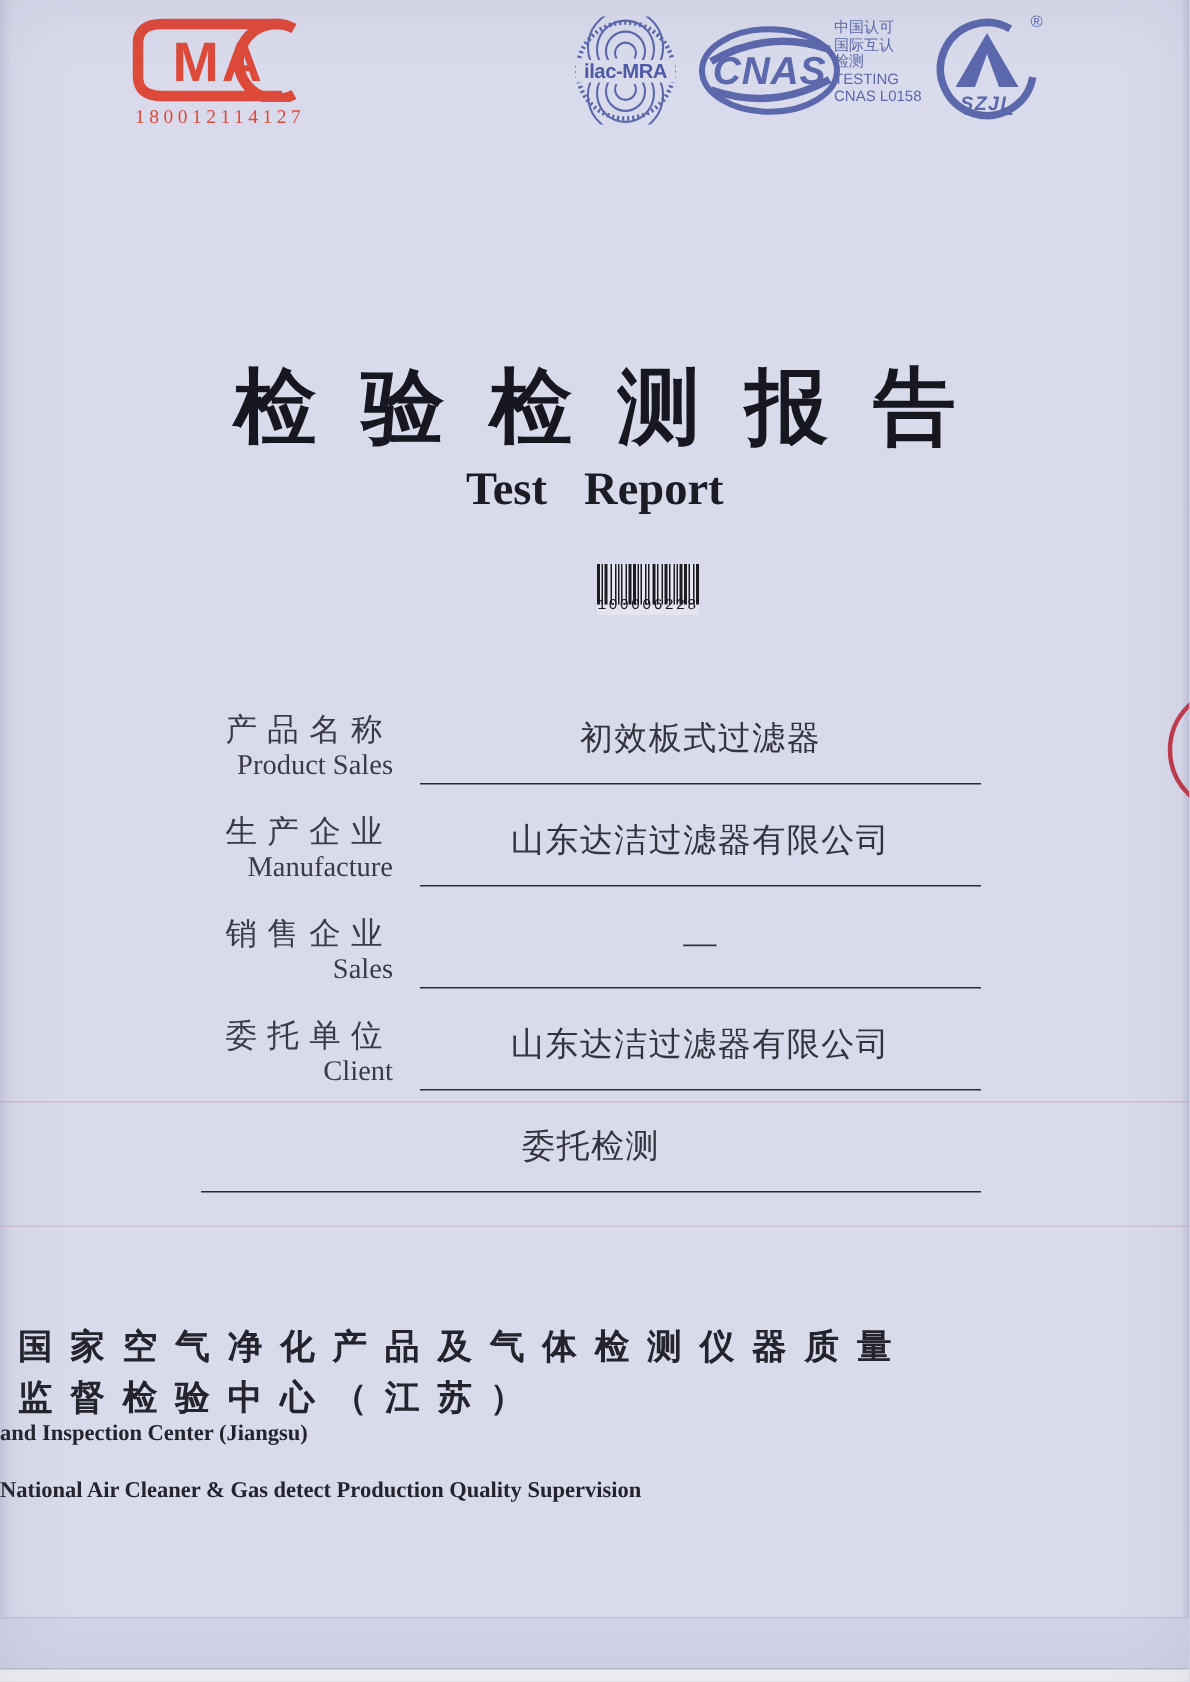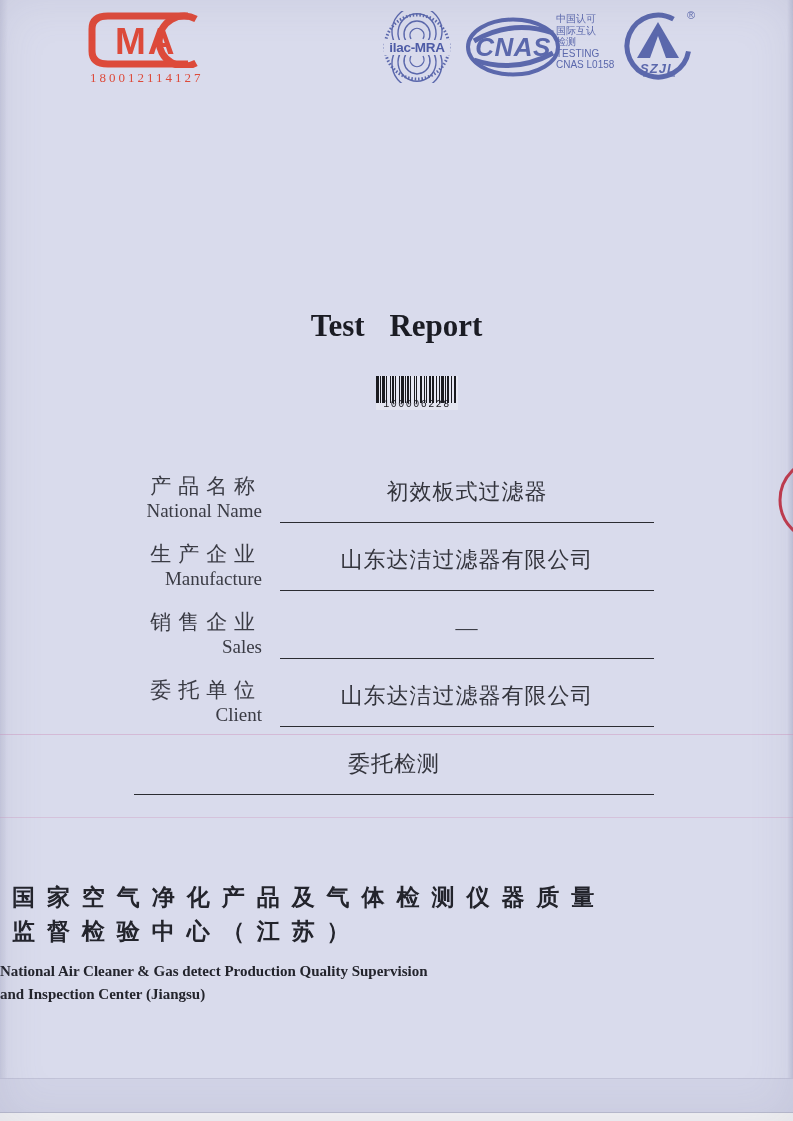--- a/index.html
+++ b/index.html
@@ -49,21 +49,21 @@
   
   .title-zh{position:absolute;left:0;right:0;top:240px;text-align:center;
     font-size:55px;font-weight:bold;color:#17181f;
     letter-spacing:.55em;padding-left:.55em;line-height:64px;}
   .title-en{position:absolute;left:0;right:0;top:308px;text-align:center;
     font-size:31px;font-weight:bold;color:#1b1c24;word-spacing:.55em;}
 
   
   .report-no-label{position:absolute;left:276px;top:396px;font-size:25px;
     letter-spacing:2px;color:#23242c;}
-  .barcode{position:absolute;left:376px;top:376px;width:82px;}
+  .barcode{position:absolute;left:398px;top:376px;width:68px;}
   .barcode-bars{display:flex;height:27px;background:rgba(248,248,252,.45);}
   .barcode-bars span{height:100%;}
   .barcode-bars .bar{background:#1b1b20;}
   .barcode-number{margin-top:-4px;text-align:center;
     font-family:"Liberation Mono","DejaVu Sans Mono",monospace;font-size:10px;
     letter-spacing:1.5px;color:#1b1b20;background:rgba(228,230,241,.9);}
 
   
   .fields{position:absolute;left:132px;top:455px;width:522px;}
   .field-row{display:flex;height:68px;gap:16px;}
@@ -144,20 +144,21 @@
 
   <svg class="szjl" width="70" height="72" viewBox="0 0 70 72">
     <path class="stroke-blue" stroke-width="5" d="M 50.5 11.2 A 31 31 0 1 0 65.5 43.4"></path>
     <path class="fill-blue" d="M 35 14 L 56 50 L 14 50 Z"></path>
     <path d="M 27 50 L 35 28 L 43 50 Z" fill="#d9dbec"></path>
     <text class="szjl-text fill-blue" x="35" y="65" text-anchor="middle">SZJL</text>
     <path class="stroke-blue" stroke-width="1.2" d="M 20 68 H 52"></path>
   </svg>
   <div class="reg-mark">®</div>
 
+  <div class="title-zh">检验检测报告</div>
   <div class="title-en">Test Report</div>
 
   <div class="barcode">
     <div class="barcode-bars">
         <span class="bar" style="width: 2.5px;"></span>
         <span style="width: 1.25px;"></span>
         <span class="bar" style="width: 1.25px;"></span>
         <span style="width: 1.25px;"></span>
         <span class="bar" style="width: 2.5px;"></span>
         <span style="width: 1.25px;"></span>
@@ -207,21 +208,21 @@
         <span style="width: 1.25px;"></span>
         <span class="bar" style="width: 2.5px;"></span>
       </div>
     <div class="barcode-number">100006228</div>
   </div>
 
   <div class="fields">
   <div class="field-row">
     <div class="field-label">
       <div class="field-label-zh">产品名称</div>
-      <div class="field-label-en">National Name</div>
+      <div class="field-label-en">Product Sales</div>
     </div>
     <div class="field-value-wrap">
       <div class="field-value">初效板式过滤器</div>
     </div>
   </div>
 
   <div class="field-row">
     <div class="field-label">
       <div class="field-label-zh">生产企业</div>
       <div class="field-label-en">Manufacture</div>
@@ -260,21 +261,21 @@
 
   <div class="fold-line fold-1"></div>
   <div class="fold-line fold-2"></div>
   <svg class="seal-arc" width="16" height="80" viewBox="0 0 16 80">
     <circle cx="44" cy="40" r="41" fill="none" stroke="#c0394b" stroke-width="3"></circle>
   </svg>
 
   <div class="org">
     <div class="org-zh">国家空气净化产品及气体检测仪器质量</div>
     <div class="org-zh">监督检验中心（江苏）</div>
+    <div class="org-en">and Inspection Center (Jiangsu)</div>
     <div class="org-en first">National Air Cleaner &amp; Gas detect Production Quality Supervision</div>
-    <div class="org-en">and Inspection Center (Jiangsu)</div>
   </div>
 
   <div class="bottom-band">
     
   </div>
   <div class="paper-edge"></div>
 </div>
 
 </body></html>

